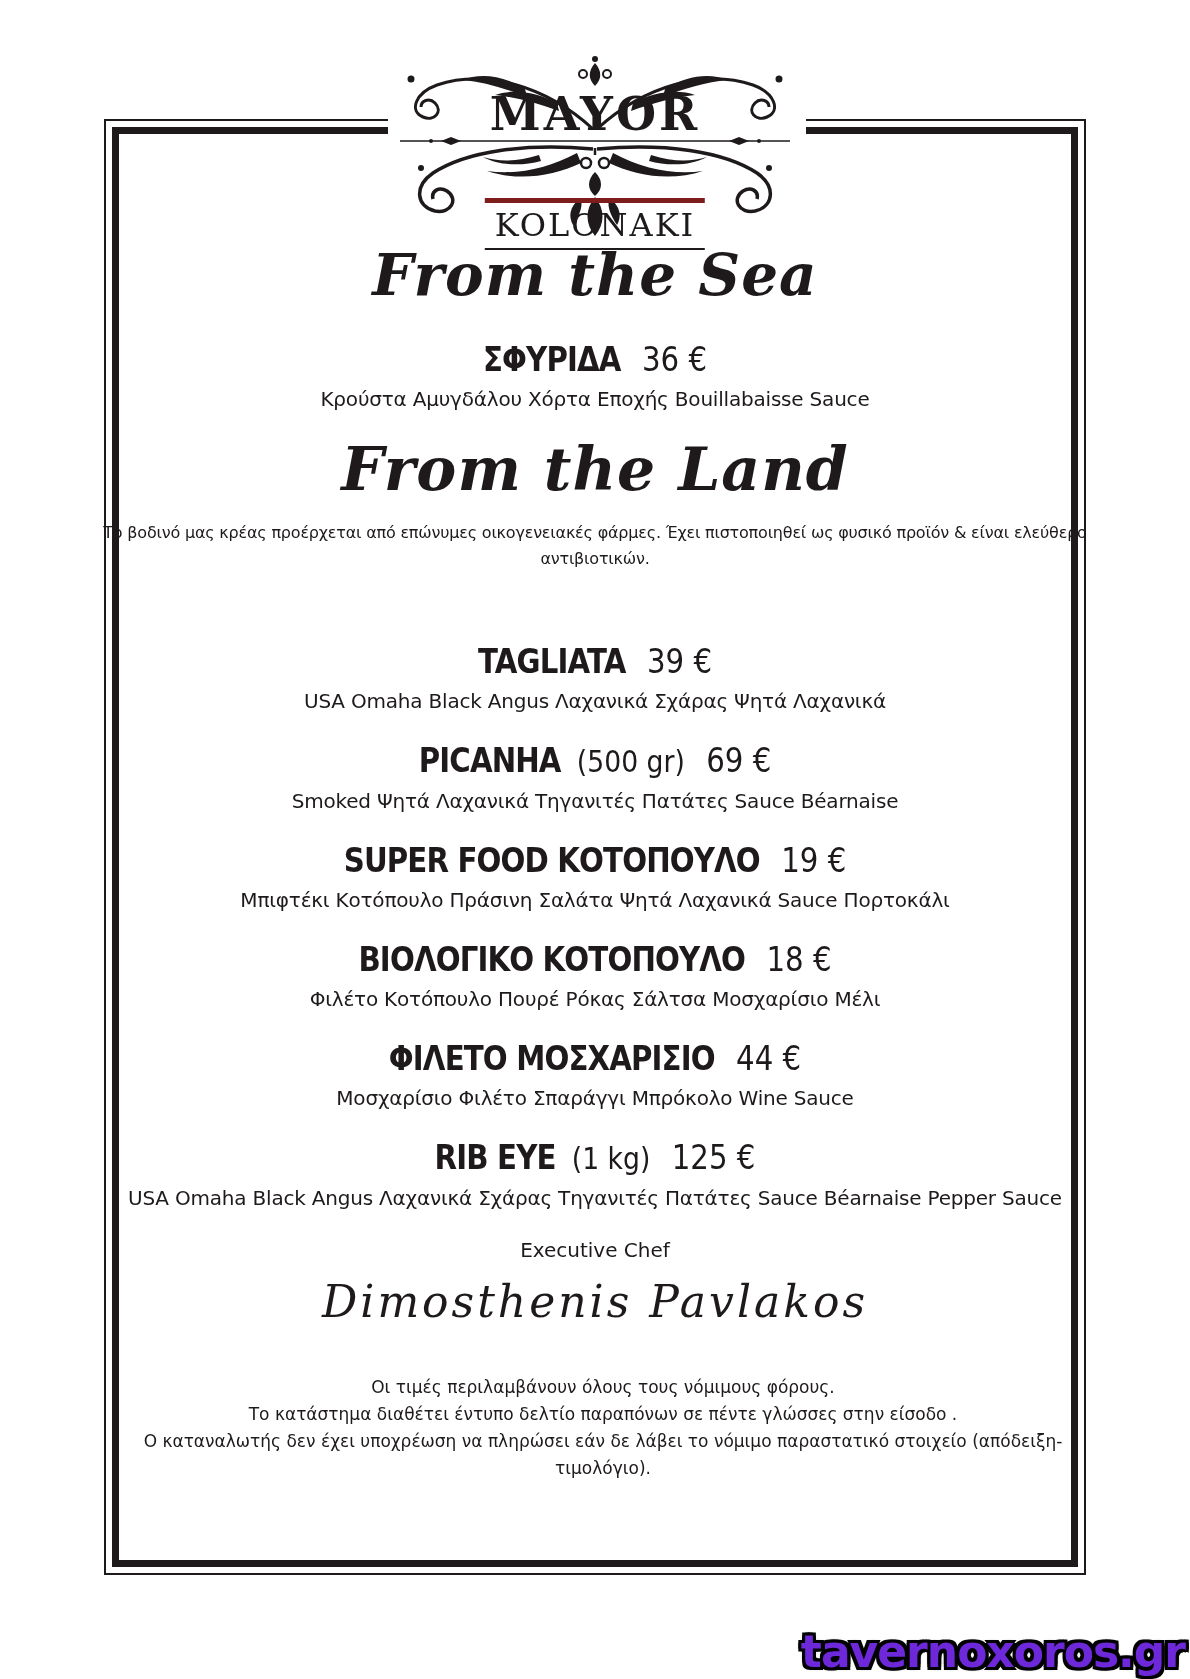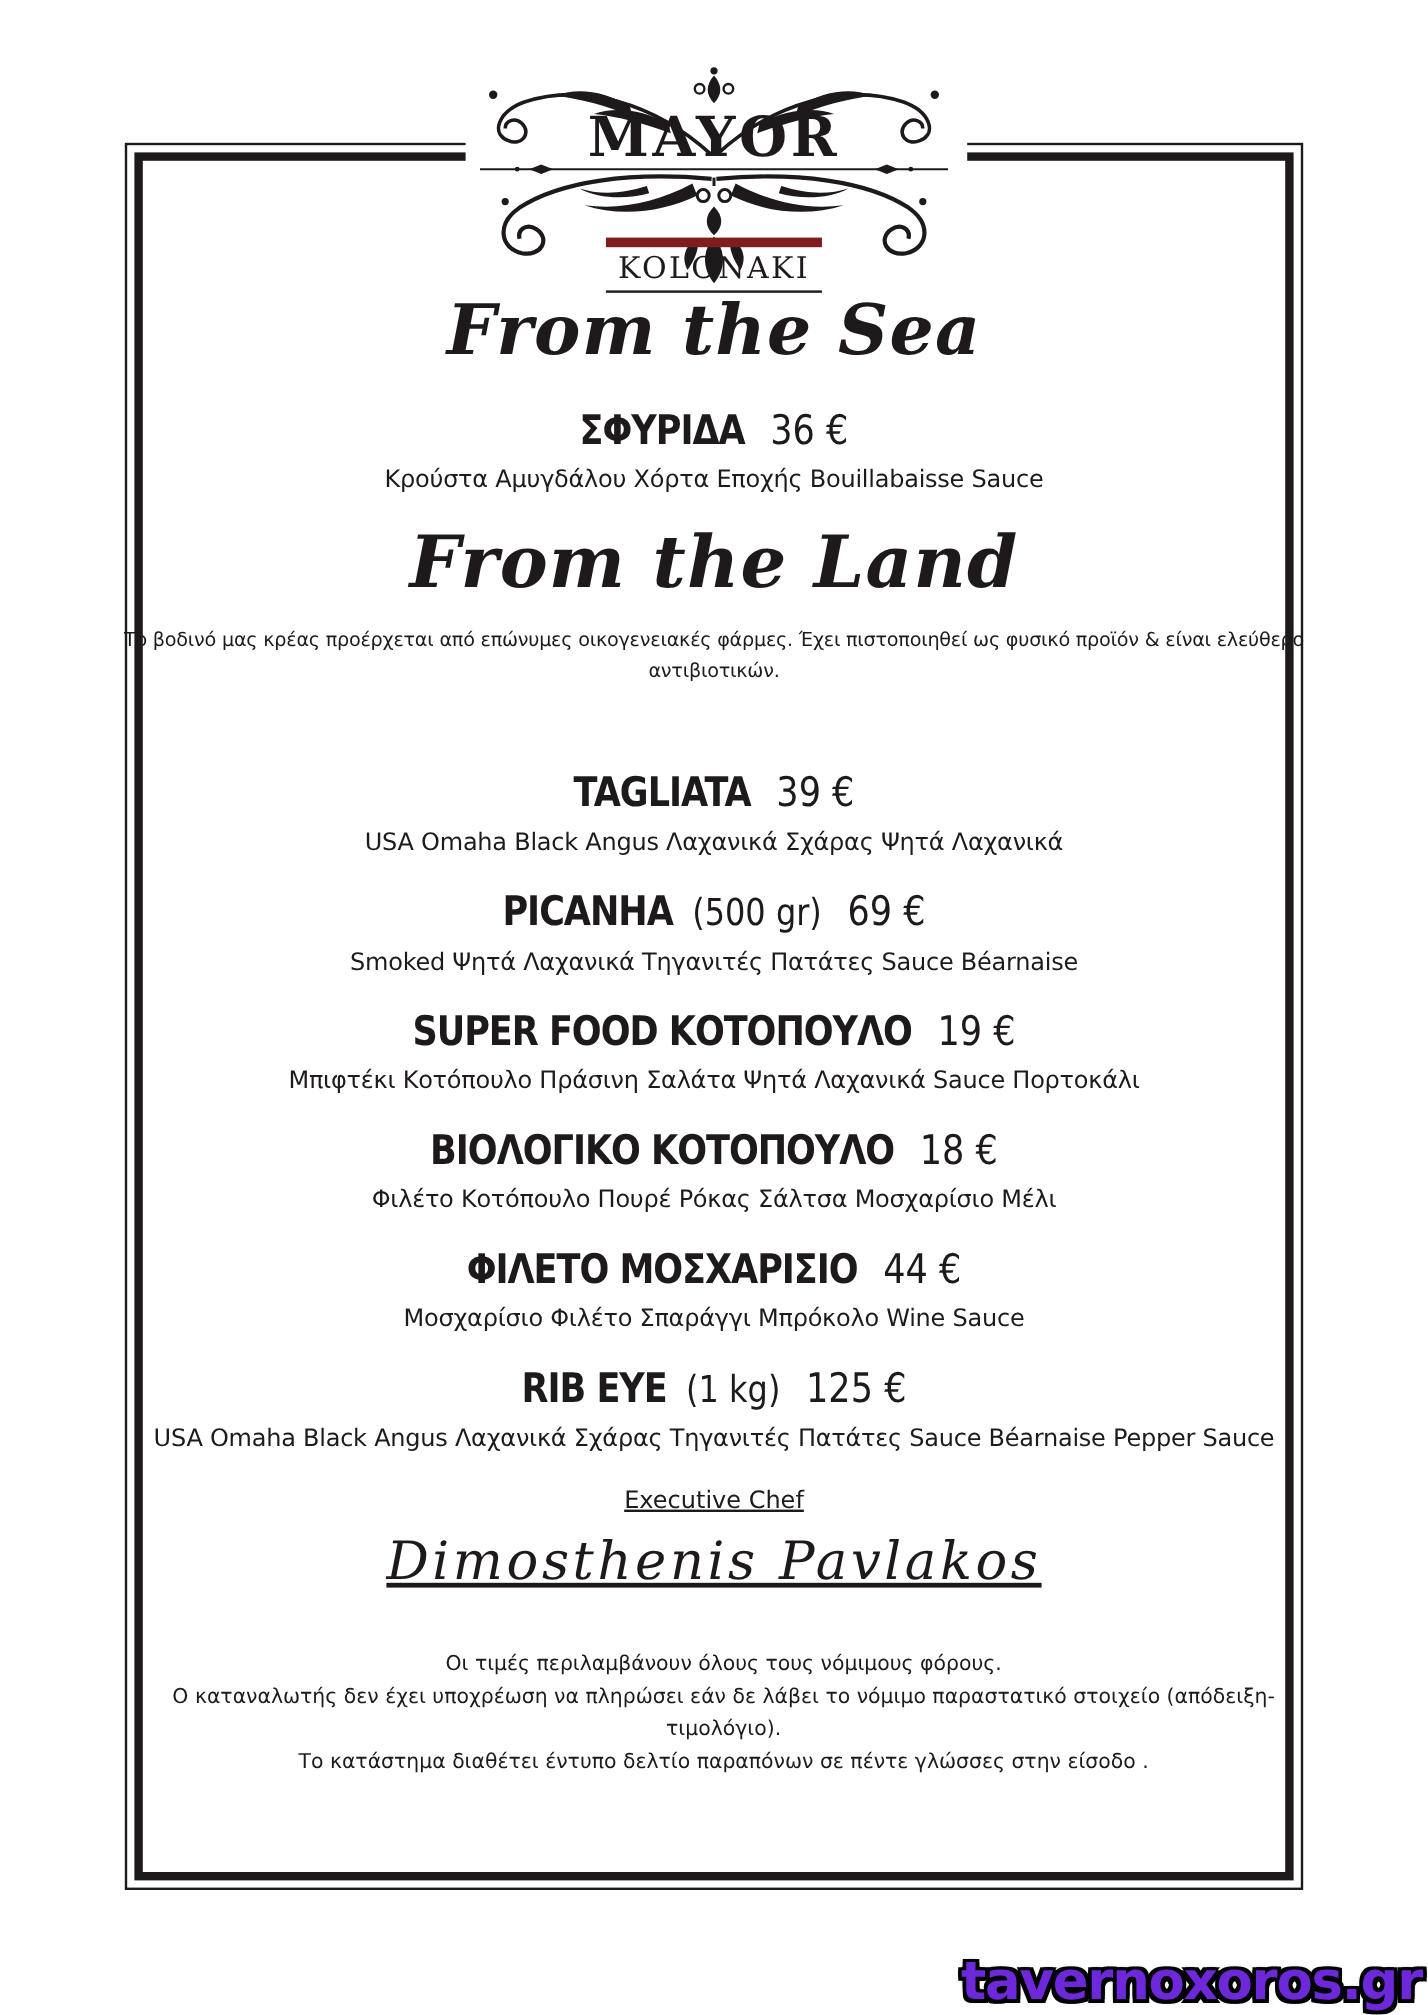--- a/index.html
+++ b/index.html
@@ -27,22 +27,22 @@
   .logo svg { position:absolute; left:0; }
   .ornament-top { top:0; }
   .ornament-bottom { top:80px; }
   .brand-name {
     position:absolute; top:36px; left:0; width:100%; text-align:center;
     font-family:"DejaVu Serif", serif; font-weight:bold; font-size:46px;
     line-height:1; letter-spacing:3px; z-index:4;
   }
   .brand-location {
     position:absolute; top:143px; left:50%; transform:translateX(-50%);
-    font-family:"DejaVu Serif", serif; font-size:25px; letter-spacing:2px;
-    border-top:8px solid #7f1d1d; border-bottom:2px solid #1e1a1b;
+    font-family:"DejaVu Serif", serif; font-size:32px; letter-spacing:2px;
+    border-top:5px solid #7f1d1d; border-bottom:2px solid #1e1a1b;
     padding:3px 10px 4px; white-space:nowrap; z-index:4;
   }
   
   .content {
     position:absolute; left:120px; top:240px; width:950px; text-align:center;
     z-index:1;
   }
   .section-title {
     font-family:"DejaVu Serif", serif; font-style:italic; font-weight:bold;
     font-size:58px; line-height:70px; margin:0 0 30px; letter-spacing:1px;
@@ -57,21 +57,21 @@
   .item-line {
     margin:0 0 8px; font-size:34px; line-height:38px; font-weight:normal;
     transform:scaleX(0.86); transform-origin:center;
     white-space:nowrap;
   }
   .item-name { font-weight:bold; letter-spacing:-1px; }
   .item-qual { font-weight:normal; font-size:31px; margin-left:8px; }
   .item-price { font-weight:normal; margin-left:14px; }
   .item-desc { margin:0; font-size:20px; line-height:26px; letter-spacing:-0.2px; }
   
-  .chef { margin-top:14px;text-decoration:underline; }
+  .chef { margin-top:14px; }
   .chef-label { font-size:20px; line-height:24px; margin:0 0 12px; }
   .chef-signature {
     font-family:"DejaVu Serif", cursive; font-style:italic; font-size:44px;
     line-height:55px; letter-spacing:3px; font-weight:normal;
   }
   
   .legal { margin-top:45px; font-size:17px; line-height:27px;padding-left:16px; }
   
   .watermark {
     position:absolute; right:5px; bottom:2px; z-index:5;
@@ -215,20 +215,20 @@
       </div>
     </section>
 
     <div class="chef">
       <p class="chef-label">Executive Chef</p>
       <div class="chef-signature">Dimosthenis Pavlakos</div>
     </div>
 
     <footer class="legal">
       <div>Οι τιμές περιλαμβάνουν όλους τους νόμιμους φόρους.</div>
+      <div>Το κατάστημα διαθέτει έντυπο δελτίο παραπόνων σε πέντε γλώσσες στην είσοδο .</div>
       <div>Ο καταναλωτής δεν έχει υποχρέωση να πληρώσει εάν δε λάβει το νόμιμο παραστατικό στοιχείο (απόδειξη-τιμολόγιο).</div>
-      <div>Το κατάστημα διαθέτει έντυπο δελτίο παραπόνων σε πέντε γλώσσες στην είσοδο .</div>
     </footer>
 
   </main>
 
   <div class="watermark">tavernoxoros.gr</div>
 </div>
 
 </body></html>

